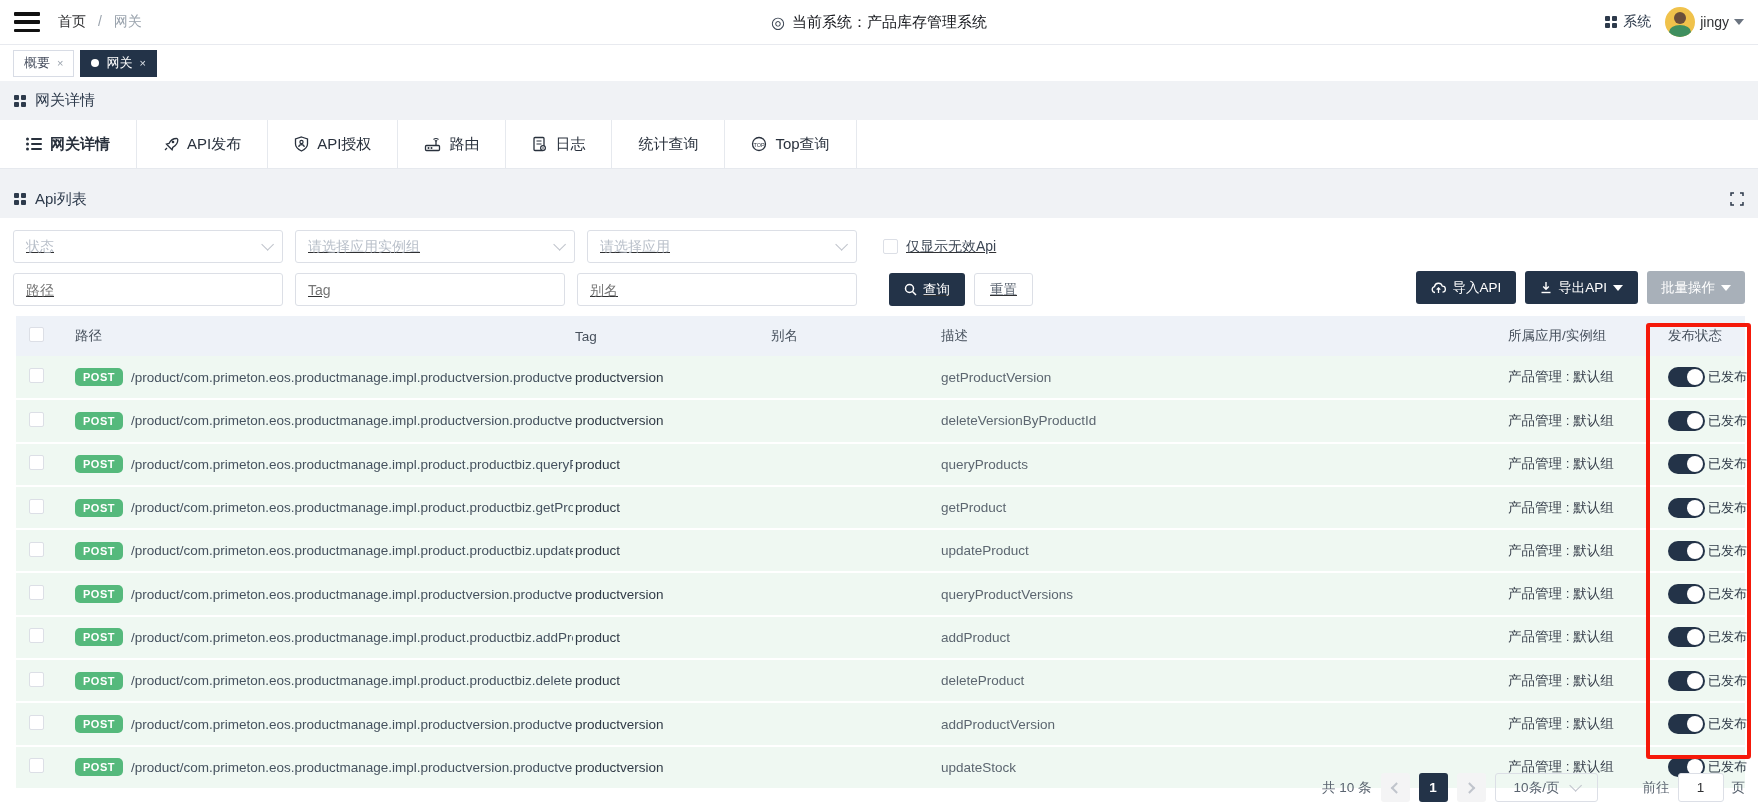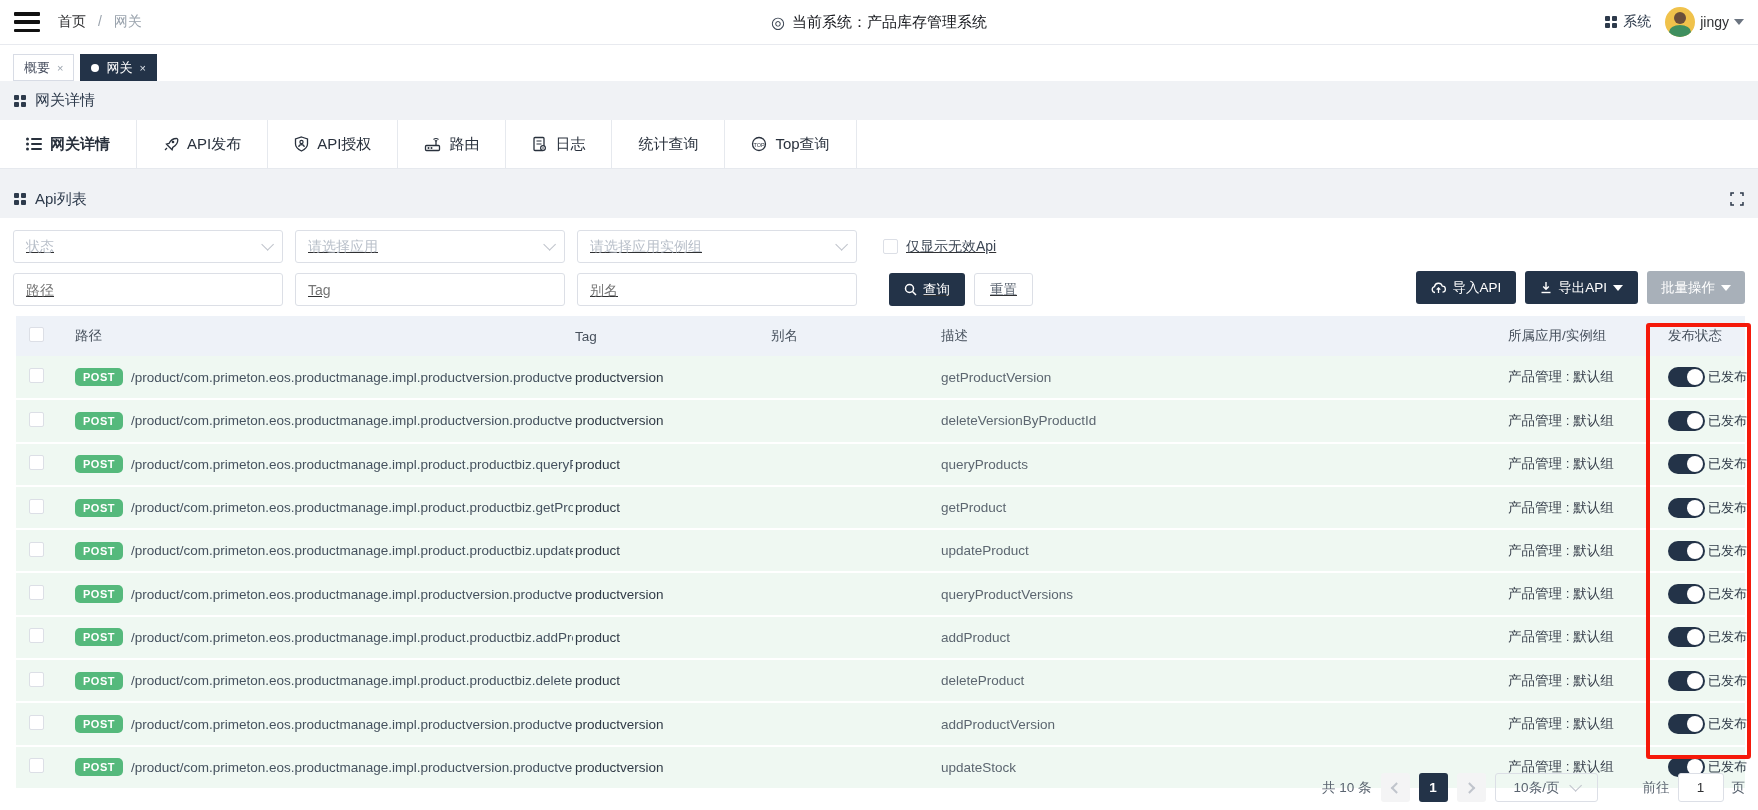--- a/index.html
+++ b/index.html
@@ -19,21 +19,21 @@
   .grid-ic b { background:#2d3a4b; border-radius:1px; }
   .sys-link { display:flex; align-items:center; gap:6px; font-size:14px; color:#2d3a4b; cursor:pointer; }
   .avatar { width:30px; height:30px; border-radius:50%; background:#f0c24b; position:relative; overflow:hidden; }
   .avatar .head { position:absolute; left:9px; top:5px; width:12px; height:12px; border-radius:50%; background:#6b4f3a; }
   .avatar .body { position:absolute; left:4px; top:18px; width:22px; height:14px; border-radius:50% 50% 0 0; background:#3f8f5f; }
   .user { display:flex; align-items:center; gap:5px; font-size:14px; color:#303133; cursor:pointer; }
   .caret-dn { width:0; height:0; border-left:5px solid transparent; border-right:5px solid transparent; border-top:6px solid #303133; }
   .caret-dn.light { border-top-color:#fff; }
 
   
-  .chips { height:36px; background:#fff; display:flex; align-items:flex-end; gap:6px; padding:0 13px; }
+  .chips { height:36px; background:#fff; display:flex; align-items:center; gap:6px; padding:0 13px; }
   .chip { height:27px; display:flex; align-items:center; gap:7px; padding:0 10px; font-size:13px; border:1px solid #d8dce5; background:#fff; color:#495060; cursor:pointer; }
   .chip .x { font-size:11px; color:#9aa3ad; }
   .chip.active { background:#233348; border-color:#233348; color:#fff; }
   .chip.active .x { color:#dfe4ea; }
   .dot { width:8px; height:8px; border-radius:50%; background:#fff; display:inline-block; }
 
   
   .section-bar { height:39px; background:#f0f2f5; display:flex; align-items:center; padding:0 14px; font-size:15px; color:#2d3a4b; gap:9px; }
   .tabs-row { height:49px; background:#fff; border-bottom:1px solid #e6e9ee; display:flex; align-items:stretch; }
   .gtab { display:flex; align-items:center; gap:8px; padding:0 26px; font-size:15px; color:#29313d; border-right:1px solid #e6e9ee; cursor:pointer; white-space:nowrap; }
@@ -231,26 +231,26 @@
       </svg>
   </span>
 </div>
 
 <div class="filters">
   <div class="frow">
     <div class="sel">
       <span class="ph">状态</span>
       <span class="chev"></span>
     </div>
+    <div class="sel" style="width:280px">
+      <span class="ph">请选择应用实例组</span>
+      <span class="chev"></span>
+    </div>
     <div class="sel">
       <span class="ph">请选择应用</span>
-      <span class="chev"></span>
-    </div>
-    <div class="sel" style="width:280px">
-      <span class="ph">请选择应用实例组</span>
       <span class="chev"></span>
     </div>
     <div class="cb-wrap">
       <span class="cbox"></span>
       <span>仅显示无效Api</span>
     </div>
   </div>
   <div class="frow">
     <input class="inp" placeholder="路径" style="">
     <input class="inp" placeholder="Tag" style="">

